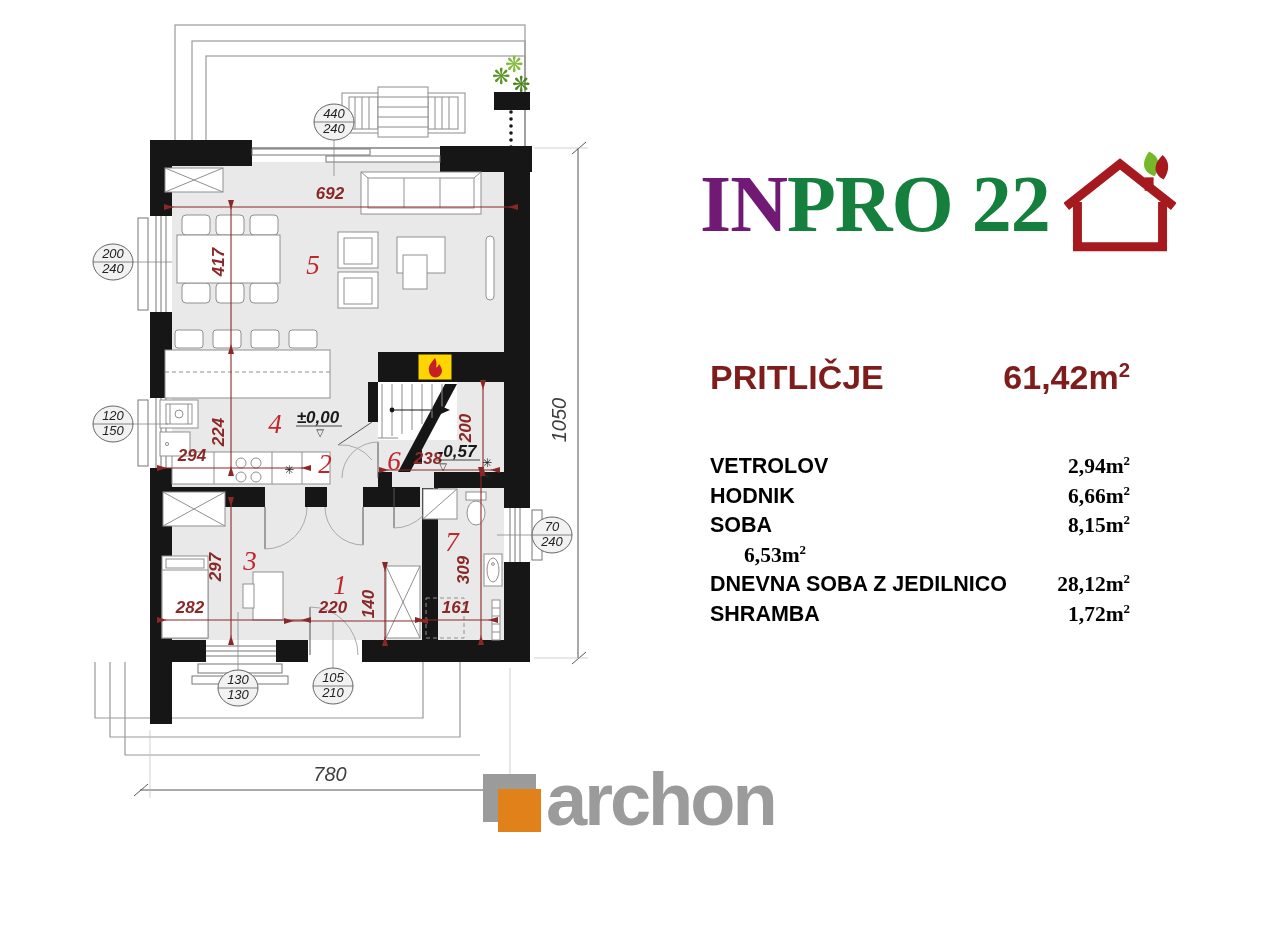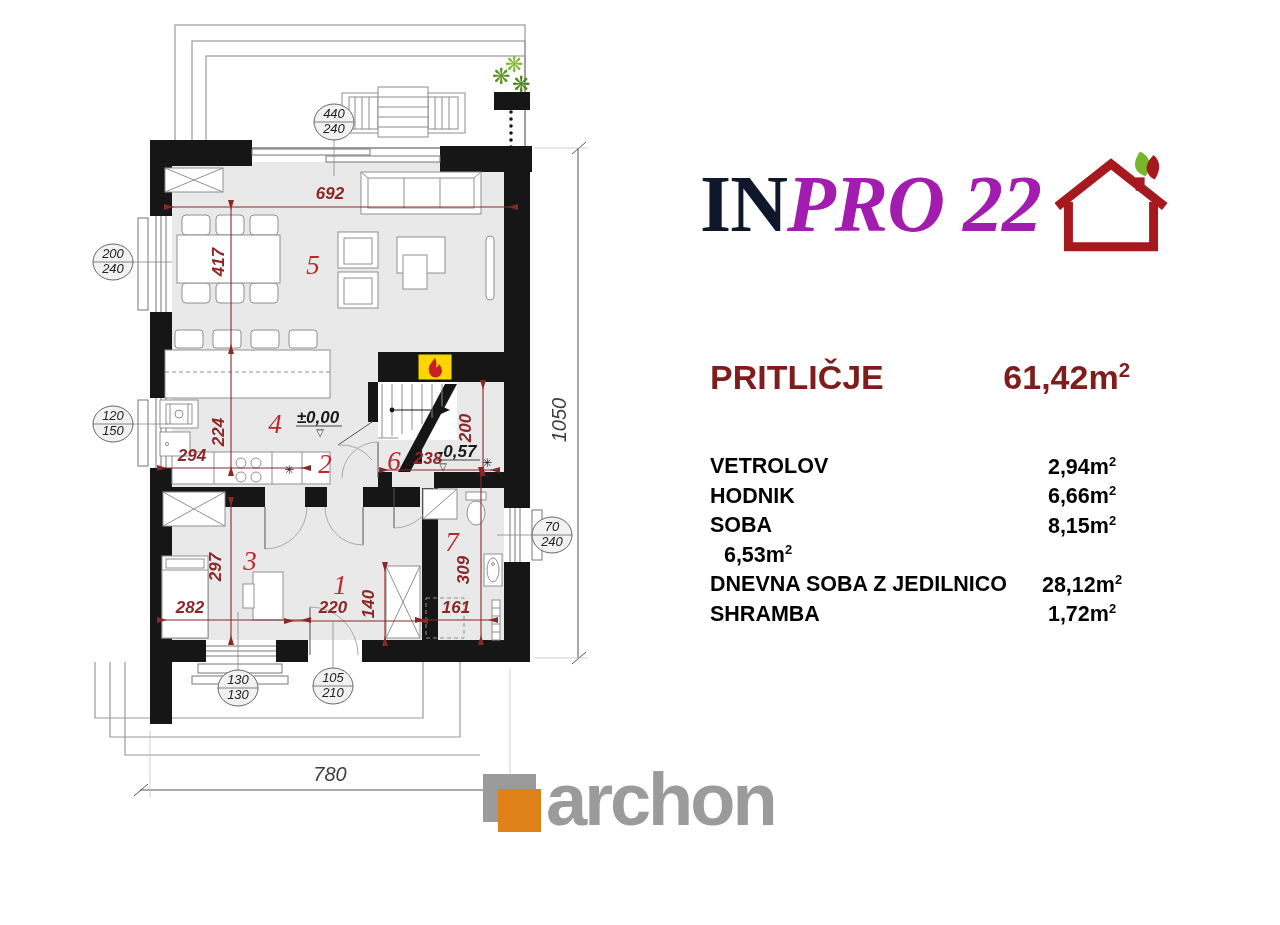--- a/index.html
+++ b/index.html
@@ -10,30 +10,30 @@
   .dim{font:italic bold 17px "Liberation Sans",sans-serif;fill:#8a2828;}
   .roomnum{font:italic 27px "Liberation Serif",serif;fill:#c2242b;}
   .lvl{font:italic bold 17px "Liberation Sans",sans-serif;fill:#1a1a1a;}
   .circlbl{font:italic 13px "Liberation Sans",sans-serif;fill:#222;}
   .bigdim{font:italic 20px "Liberation Sans",sans-serif;fill:#3d3d3d;}
   .vent{font:12px "DejaVu Sans",sans-serif;fill:#222;}
   .plantg{font:22px "DejaVu Sans",sans-serif;}
   
   .logo{position:absolute;left:700px;top:164px;display:flex;align-items:flex-start;}
   .logo .txt{font:bold 80px "Liberation Serif",serif;letter-spacing:-1px;line-height:1;}
-  .logo .g{color:#0f172a;}
-  .logo .r{color:#a21caf;font-style:italic;}
+  .logo .g{color:#701a75;}
+  .logo .r{color:#15803d;}
   .logo svg{position:static;margin-left:14px;margin-top:-14px;}
   .titlerow{position:absolute;left:710px;top:358px;width:420px;display:flex;
             justify-content:space-between;font:bold 34px "Liberation Sans",sans-serif;color:#7f1d1d;}
   .legend{position:absolute;left:710px;top:452px;width:420px;}
   .legrow{display:flex;height:29.5px;align-items:center;
           font:bold 21.5px "Liberation Sans",sans-serif;color:#000;}
   .legrow .nm{flex:1;}
-  .legrow .ar{width:96px;text-align:center;}
+  .legrow .ar{width:96px;text-align:right;font-family:Liberation Serif, serif;}
   sup{font-size:60%;vertical-align:super;}
   
   .sqgray{position:absolute;left:483px;top:774px;width:53px;height:48px;background:#9b9b9b;}
   .sqorange{position:absolute;left:498px;top:789px;width:43px;height:43px;background:#e08119;}
   .archon{position:absolute;left:546px;top:763px;font:bold 74px "Liberation Sans",sans-serif;
           color:#9b9b9b;letter-spacing:-3px;line-height:1;}
 </style>
 </head>
 <body>
 

